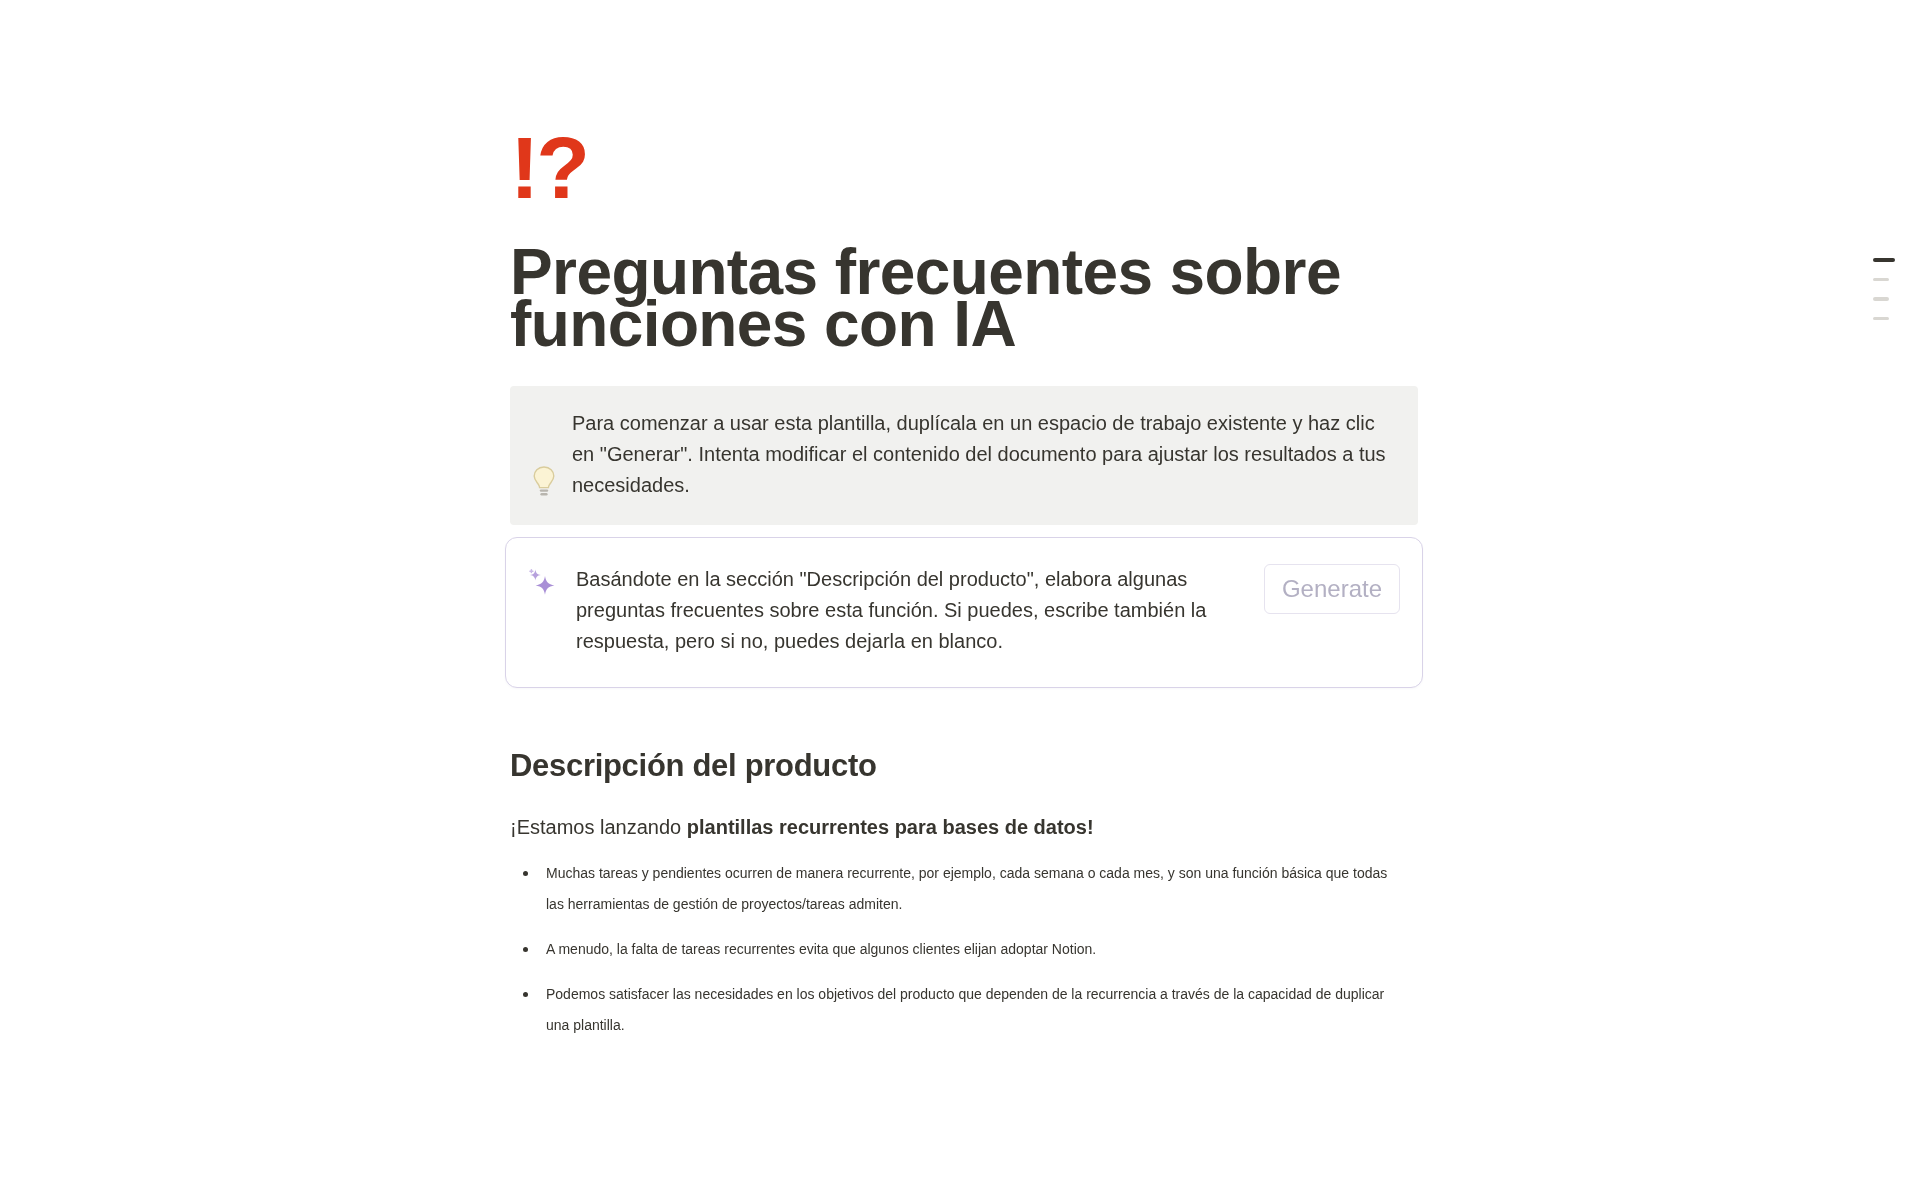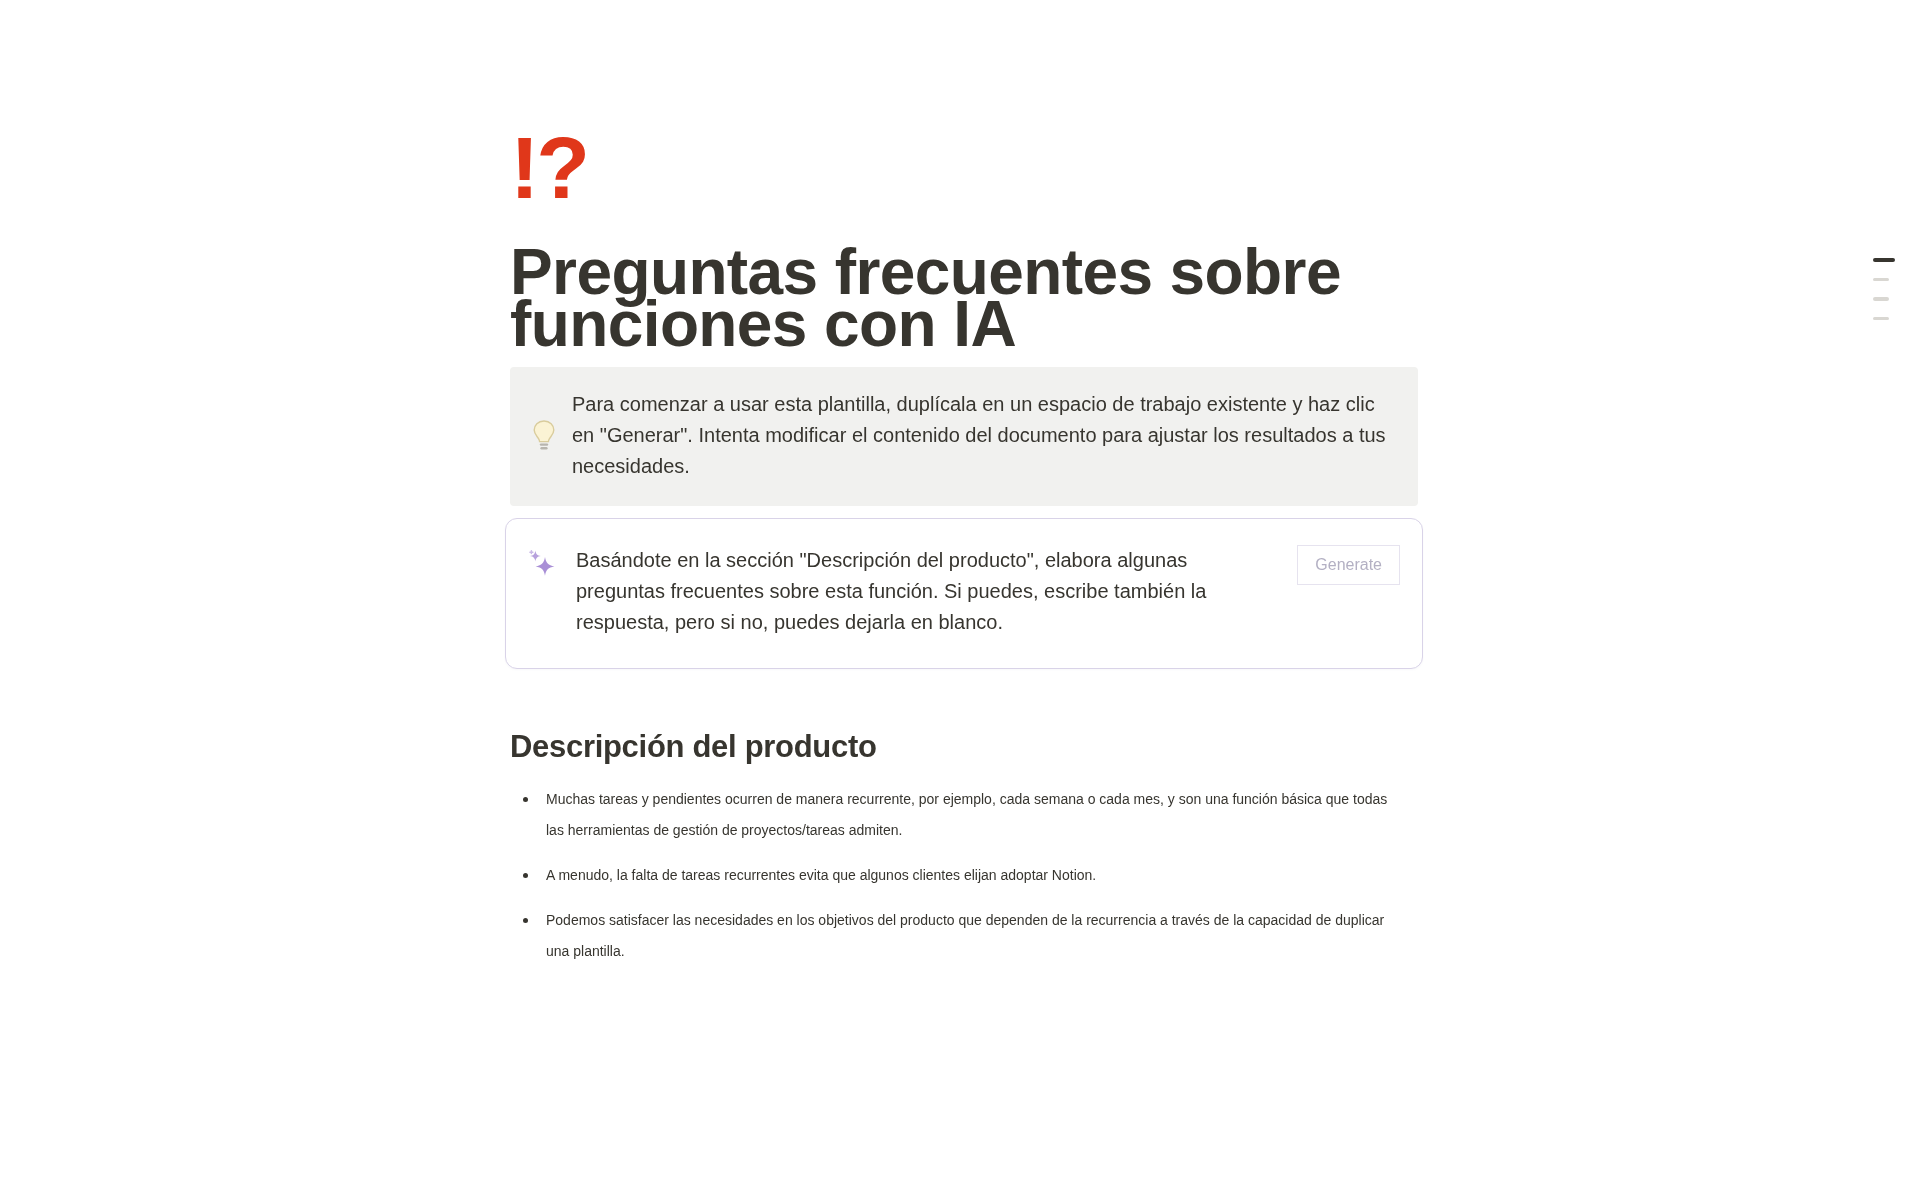--- a/index.html
+++ b/index.html
@@ -27,26 +27,26 @@
   }
   h1.page-title {
     margin-top: 26px;
     font-size: 64px;
     line-height: 52px;
     font-weight: 700;
     letter-spacing: -0.6px;
     color: #37352f;
   }
   .callout {
-    margin-top: 17px;
+    margin-top: 36px;
     background: #f1f1ef;
     border-radius: 4px;
     padding: 22px 24px 24px 22px;
     display: flex;
-    align-items: center;
+    align-items: flex-end;
     gap: 16px;
   }
   .callout-icon { flex: 0 0 auto; margin-top: 2px; }
   .callout-text {
     font-size: 20px;
     line-height: 31px;
     max-width: 820px;
   }
   .ai-block {
     margin-top: 12px;
@@ -66,24 +66,24 @@
     flex: 1 1 auto;
     font-size: 20px;
     line-height: 31px;
     max-width: 710px;
   }
   .ai-prompt p + p { margin-top: 31px; }
   .generate-btn {
     flex: 0 0 auto;
     background: #ffffff;
     border: 1px solid #e6e3ef;
-    border-radius: 0;
+    border-radius: 6px;
     padding: 10px 17px;
     font-family: "Liberation Sans", sans-serif;
-    font-size: 16px;
+    font-size: 24px;
     color: #b3b0c3;
     cursor: pointer;
   }
   h2.section-heading {
     margin-top: 56px;
     font-size: 31px;
     line-height: 44px;
     font-weight: 700;
     letter-spacing: -0.3px;
   }
@@ -152,20 +152,21 @@
       </svg>
     </span>
     <div class="ai-prompt">
       <p>Basándote en la sección "Descripción del producto", elabora algunas preguntas frecuentes sobre esta función. Si puedes, escribe también la respuesta, pero si no, puedes dejarla en blanco.</p>
     </div>
     <button class="generate-btn">Generate</button>
   </div>
 
   <h2 class="section-heading">Descripción del producto</h2>
 
+  <p class="intro-line"><span>¡Estamos lanzando </span><b>plantillas recurrentes para bases de datos!</b></p>
 
   <ul class="bullet-list">
     <li>Muchas tareas y pendientes ocurren de manera recurrente, por ejemplo, cada semana o cada mes, y son una función básica que todas las herramientas de gestión de proyectos/tareas admiten.</li>
     <li>A menudo, la falta de tareas recurrentes evita que algunos clientes elijan adoptar Notion.</li>
     <li>Podemos satisfacer las necesidades en los objetivos del producto que dependen de la recurrencia a través de la capacidad de duplicar una plantilla.</li>
   </ul>
 
   
 
   

